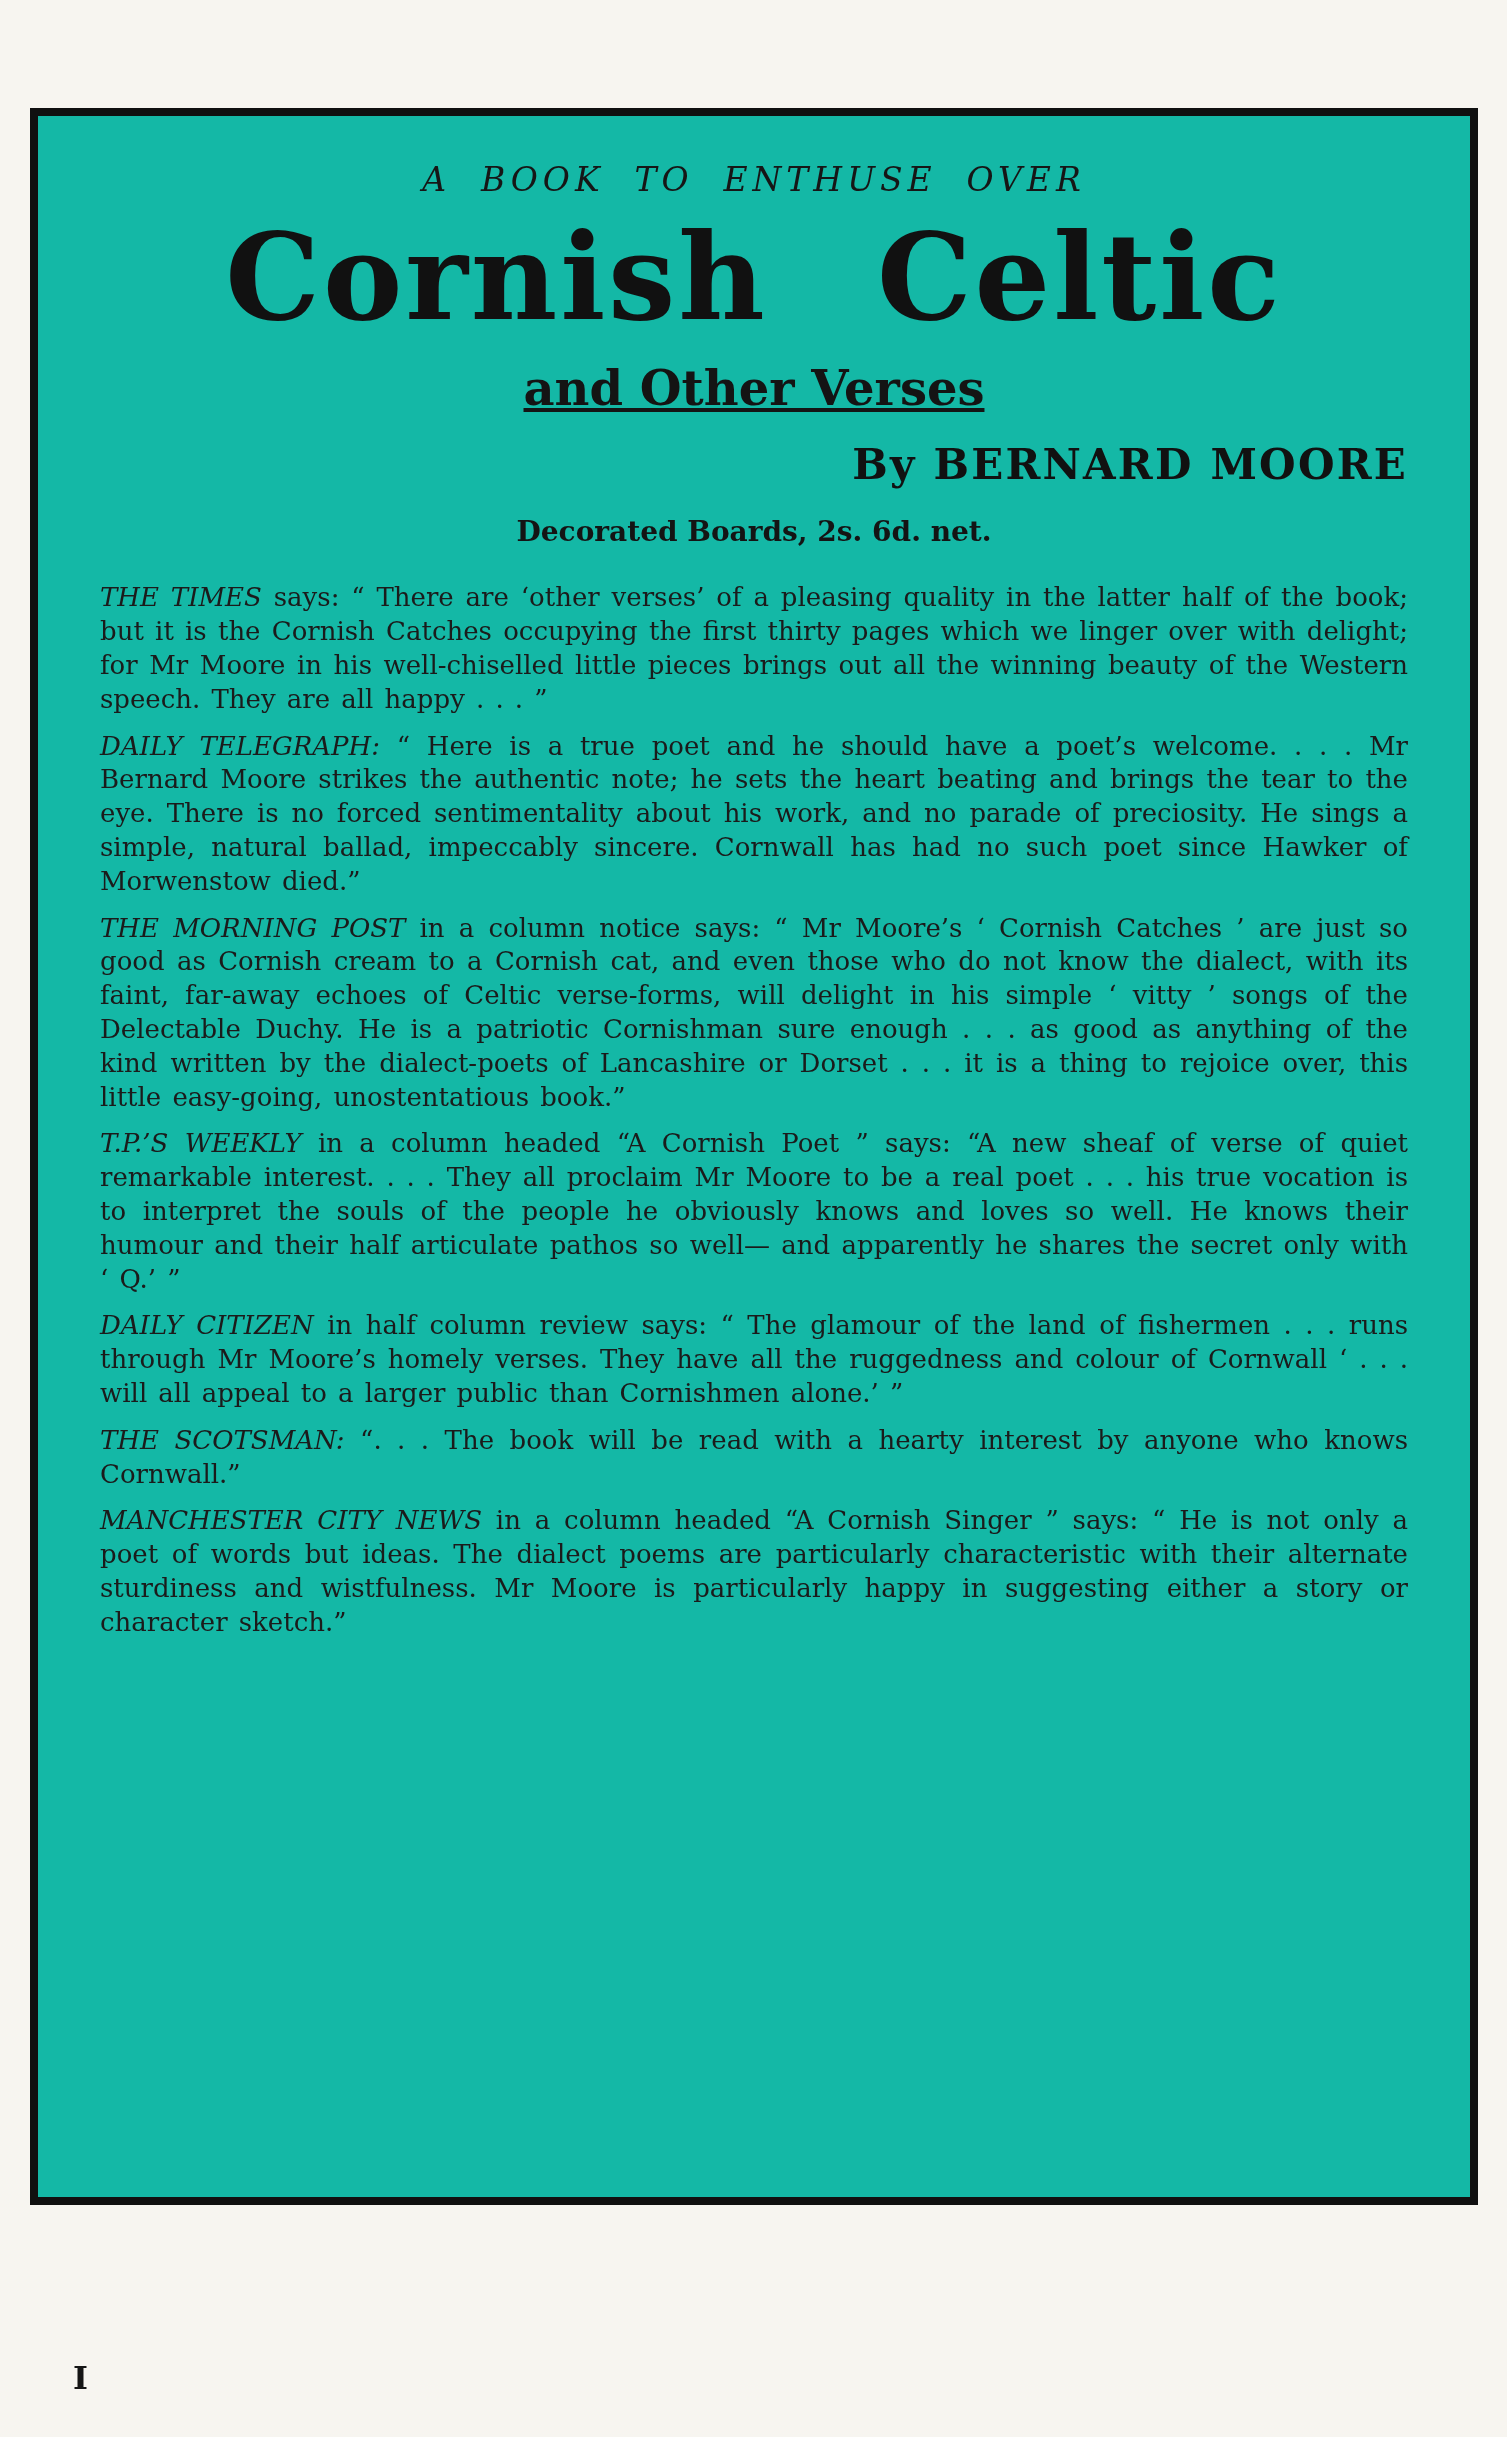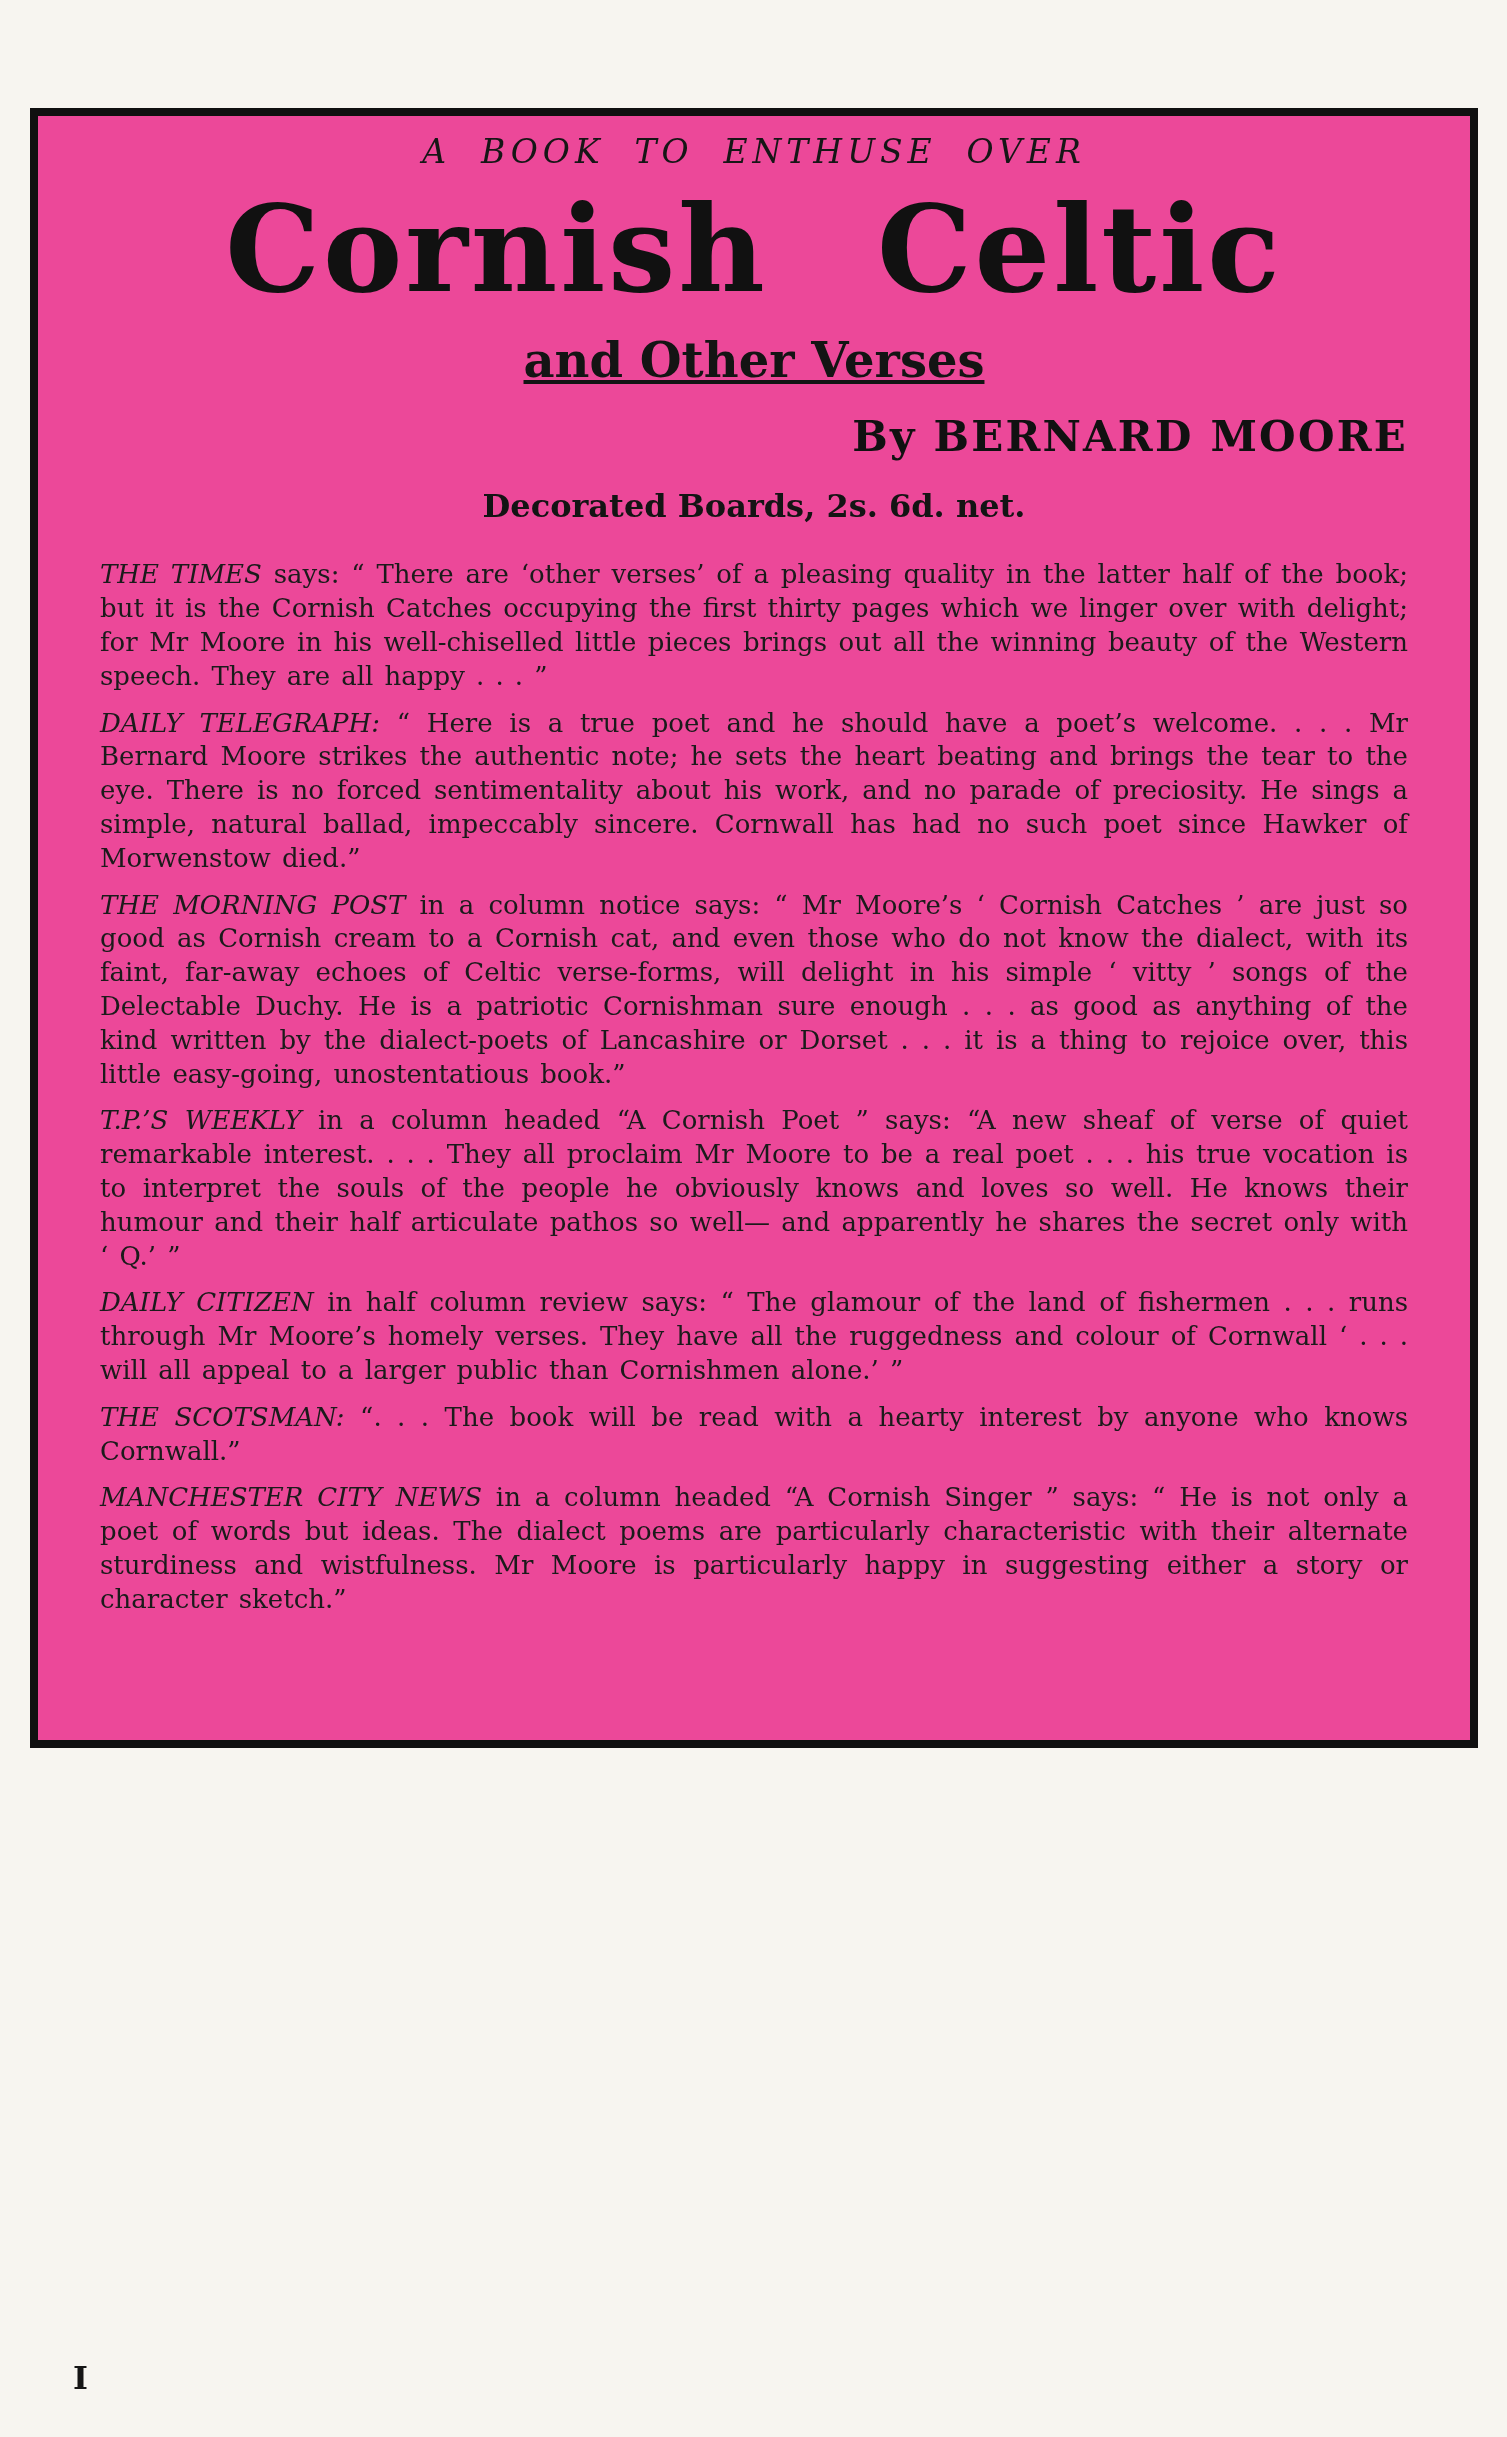--- a/index.html
+++ b/index.html
@@ -15,24 +15,24 @@
     font-family: "DejaVu Serif", "Liberation Serif", serif;
     overflow: hidden;
   }
   * { box-sizing: border-box; }
 
   .frame {
     position: absolute;
     left: 30px;
     top: 108px;
     width: 1448px;
-    height: 1640px;
+    height: 2097px;
     border: 8px solid #101010;
-    background: #ec4899;
-    padding: 16px 62px 0 62px;
+    background: #14b8a6;
+    padding: 44px 62px 0 62px;
     overflow: hidden;
   }
 
   .tagline {
     text-align: center;
     font-style: italic;
     font-size: 33px;
     letter-spacing: 5px;
     word-spacing: 14.4px;
     margin: 0;
@@ -64,21 +64,21 @@
     text-align: right;
     font-size: 42px;
     font-weight: bold;
     letter-spacing: 2.2px;
     margin: 24.5px 0 0 0;
     color: #111;
   }
 
   .edition {
     text-align: center;
-    font-size: 32px;
+    font-size: 28px;
     font-weight: bold;
     margin: 26px 0 0 0;
     color: #141414;
   }
 
   .reviews {
     margin-top: 33px;
   }
 
   .review {

